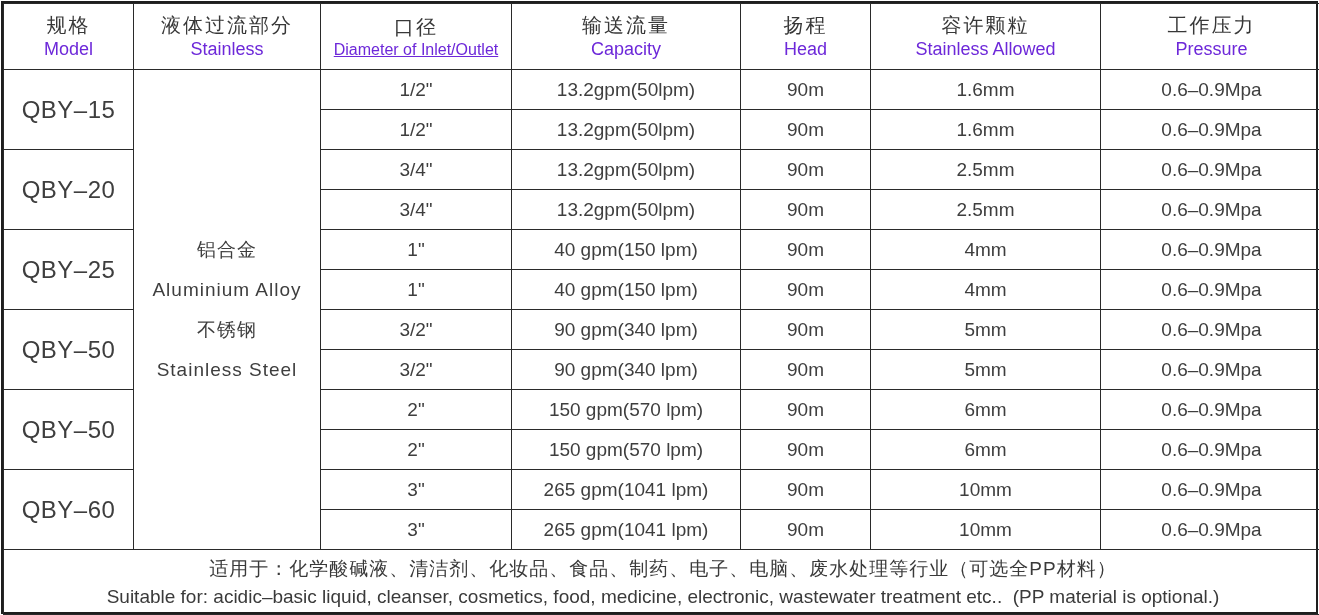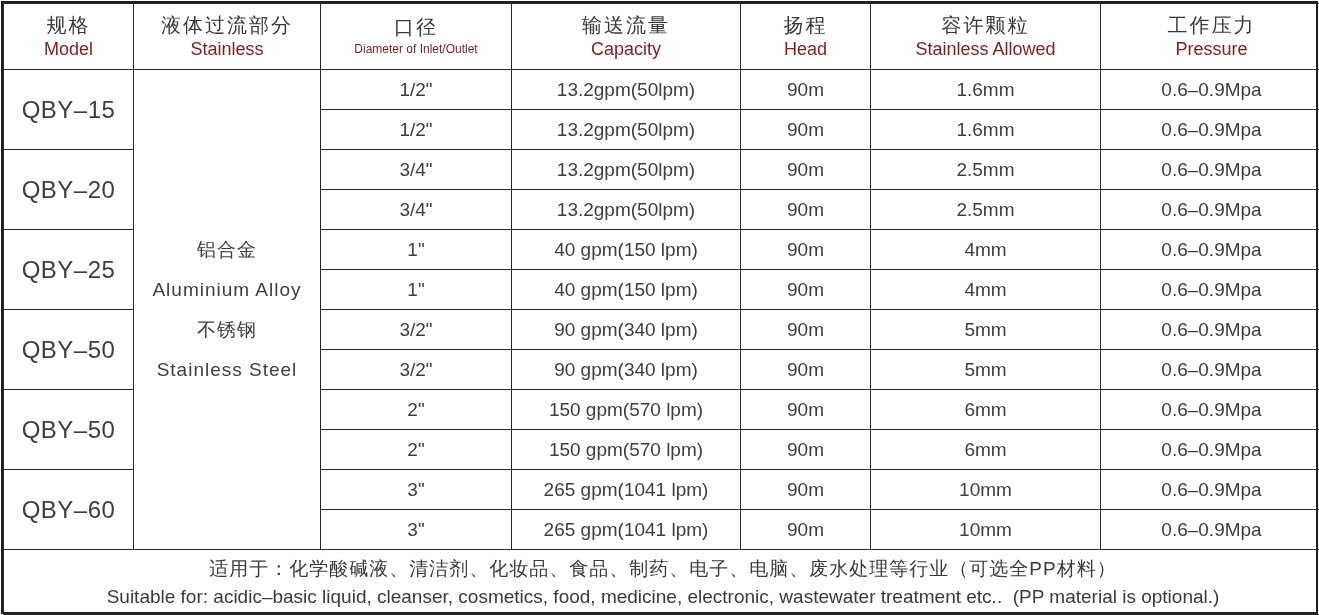--- a/index.html
+++ b/index.html
@@ -42,23 +42,23 @@
     display: block;
     font-size: 20px;
     letter-spacing: 2px;
     line-height: 26px;
     color: #383838;
   }
   thead th .en {
     display: block;
     font-size: 18px;
     line-height: 23px;
-    color: #7f1d1d;
-  }
-  thead th.small-en .en { font-size: 12px; line-height: 19px; }
+    color: #6d28d9;
+  }
+  thead th.small-en .en { font-size: 16px; line-height: 19px; text-decoration: underline; }
   tbody tr { height: 40px; }
   tbody td { font-size: 19px; }
   td.model-cell { font-size: 24px; letter-spacing: 0.5px; }
   td.material-cell div {
     font-size: 19px;
     line-height: 40px;
     letter-spacing: 1px;
   }
   tr.footer-row { height: 65px; }
   td.footer-cell {

